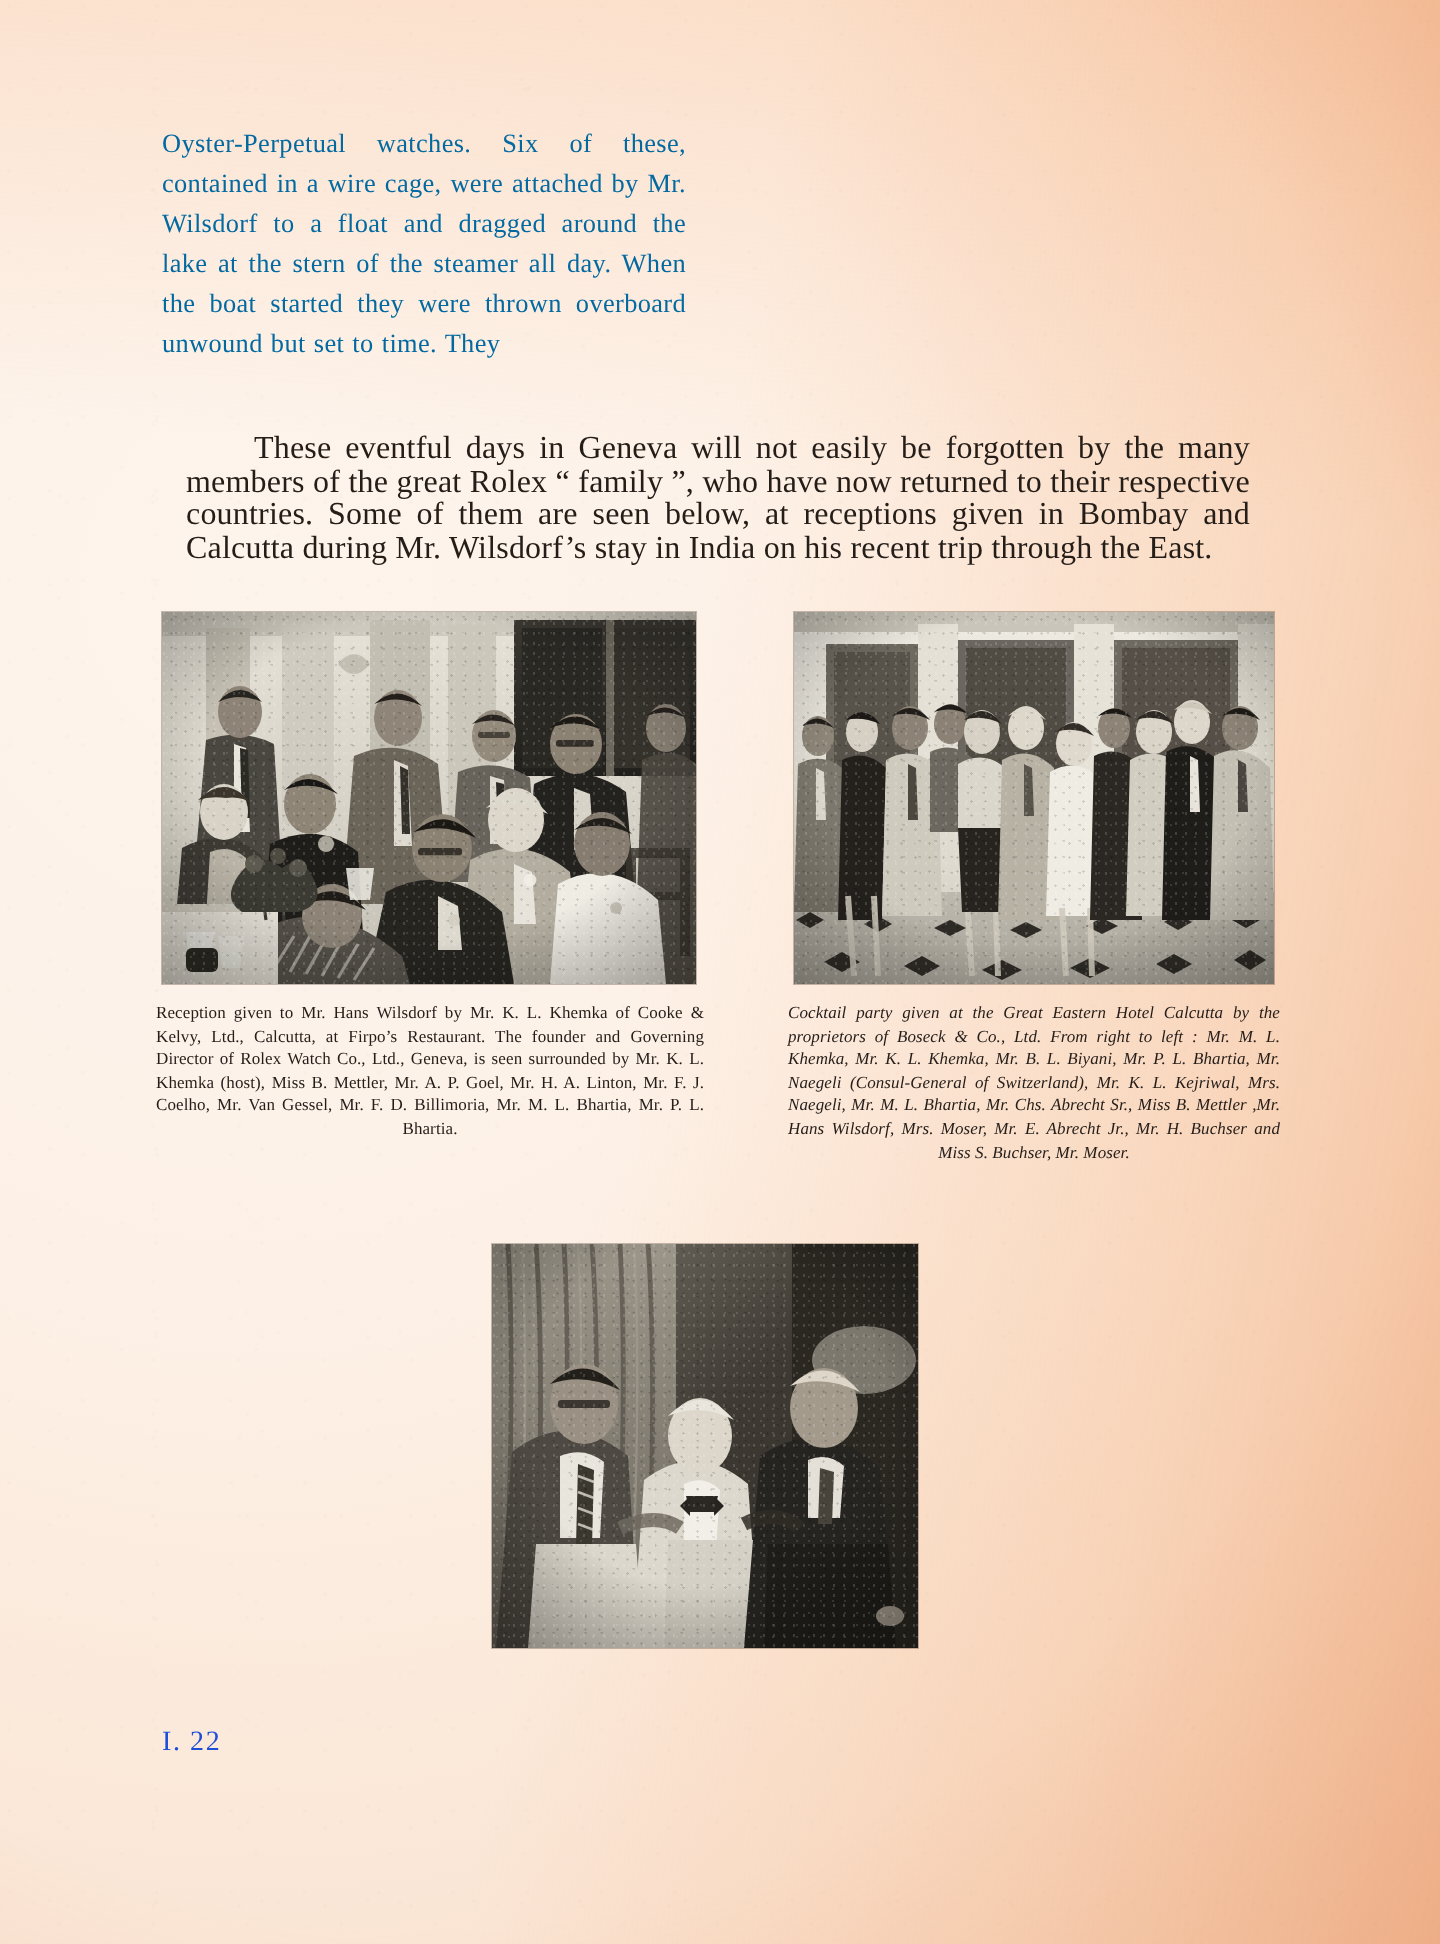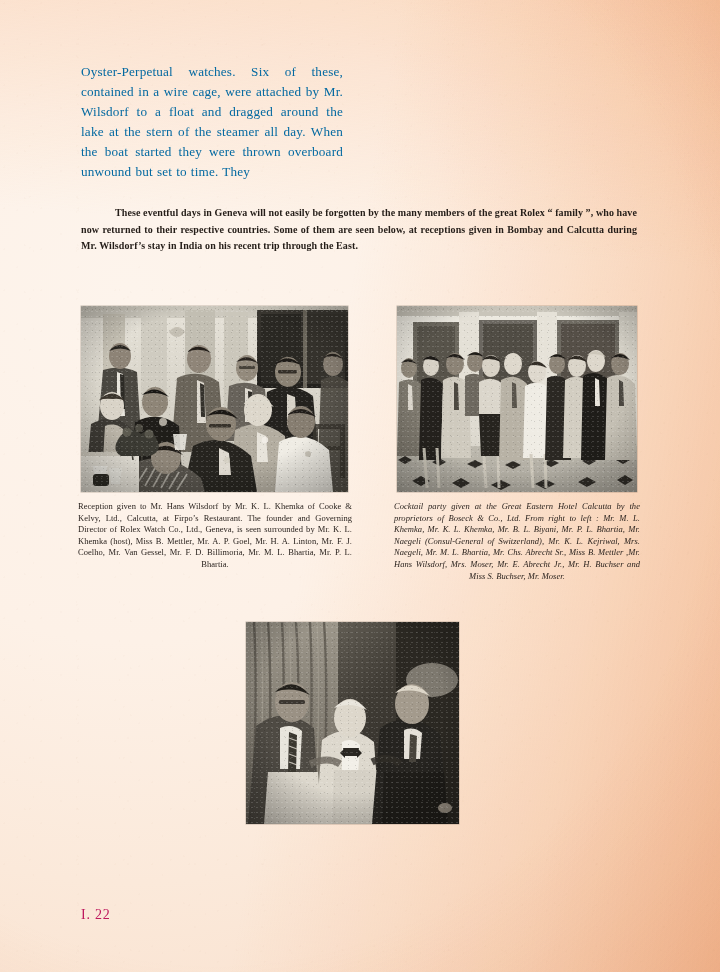--- a/index.html
+++ b/index.html
@@ -85,29 +85,28 @@
   .col.right p { text-align: justify; }
 
   
   .intro {
     position: absolute;
     left: 81px;
     top: 205px;
     width: 556px;
   }
   .intro p {
-    margin: 0;
-    font-size: 10px;
+    margin: 12px;
+    font-size: 16px;
     line-height: 16.6px;
     text-align: justify;
     text-align-last: left;
     text-indent: 34px;
     letter-spacing: .1px;
     color: #241d18;
-    font-weight: bold;
   }
 
   
   .photo {
     position: absolute;
     overflow: hidden;
     background: #cfcabf;
     box-shadow: 0 0 0 0.5px rgba(90,70,55,.35);
   }
   .photo svg { display: block; width: 100%; height: 100%; }
@@ -139,24 +138,24 @@
     text-align-last: center;
   }
   .cap-tl { left: 78px;  top: 501px; width: 274px; }
   .cap-tr { left: 394px; top: 501px; width: 246px; font-style: italic; }
   .cap-bt { left: 222px; top: 840px; width: 262px; text-align: center; text-align-last: center; }
 
   
   .folio {
     position: absolute;
     left: 81px;
-    top: 907px;
+    top: 864px;
     font-size: 14px;
     letter-spacing: .8px;
-    color: #be185d;
+    color: #1d4ed8;
   }
 </style>
 </head>
 <body>
 
 <div class="page">
 
   <div class="paper-base"></div>
   <div class="paper-warm-top"></div>
   <div class="paper-warm-right"></div>

